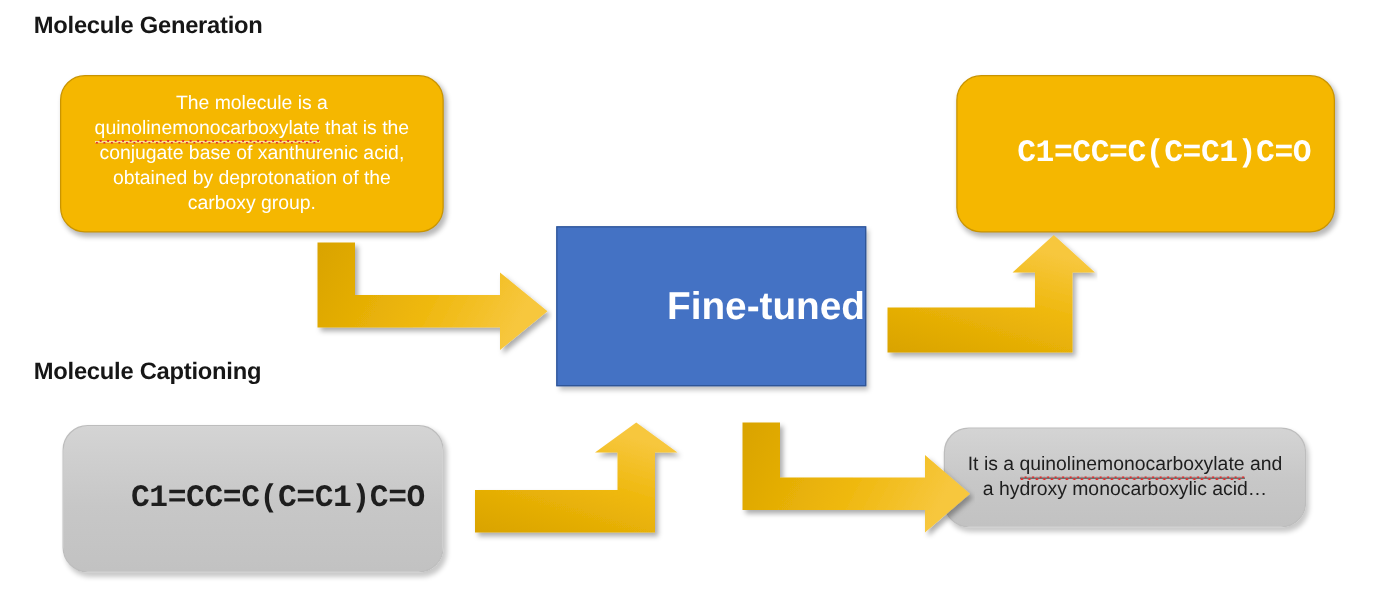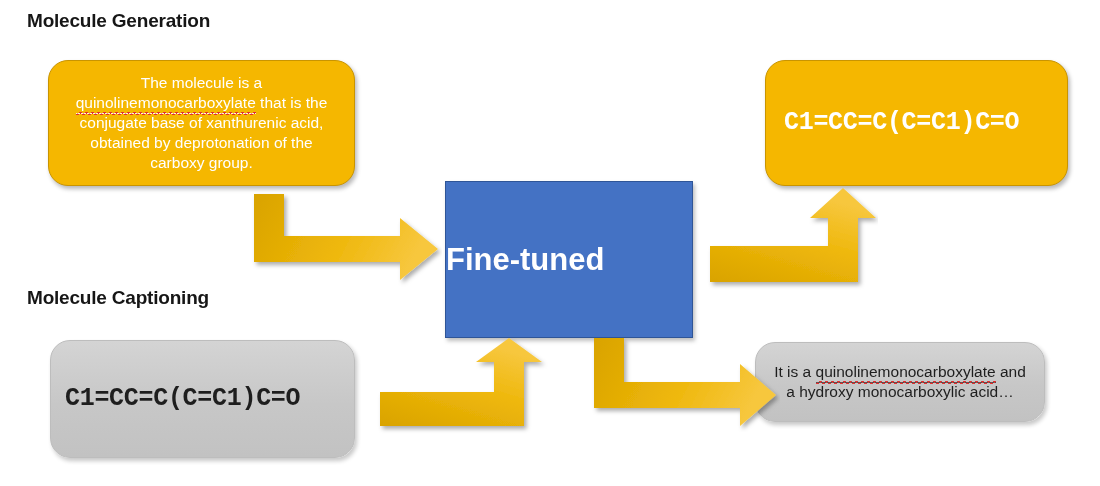--- a/index.html
+++ b/index.html
@@ -30,21 +30,21 @@
   }
   #title-generation { left: 27px; top: 10px; }
   #title-captioning { left: 27px; top: 287px; }
 
   
   .node {
     position: absolute;
     box-sizing: border-box;
     display: flex;
     align-items: center;
-    justify-content: flex-start;
+    justify-content: flex-end;
     text-align: center;
     line-height: 1.30;
   }
 
   .node-orange {
     background: #F5B700;
     border: 1.5px solid #C99400;
     border-radius: 20px;
     color: #ffffff;
     box-shadow: 2px 3px 4px rgba(0,0,0,0.28);
@@ -60,21 +60,21 @@
     background: #4472C4;
     border: 1.5px solid #2F5597;
     border-radius: 0;
     color: #ffffff;
     box-shadow: 2px 3px 4px rgba(0,0,0,0.25);
   }
 
   
   #box-gen-input   { left: 48px;  top: 60px;  width: 307px; height: 126px; padding: 6px 16px; }
   #box-gen-output  { left: 765px; top: 60px;  width: 303px; height: 126px; padding: 6px 18px; }
-  #box-llm         { left: 445px; top: 181px; width: 248px; height: 157px; }
+  #box-llm         { left: 445px; top: 181px; width: 248px; height: 128px; }
   #box-cap-input   { left: 50px;  top: 340px; width: 305px; height: 118px; padding: 6px 14px; }
   #box-cap-output  { left: 755px; top: 342px; width: 290px; height: 80px; padding: 6px 14px; }
 
   
   .caption-text {
     font-size: 15.5px;
     font-weight: normal;
     font-family: "Liberation Sans", sans-serif;
   }
   .smiles-text {

